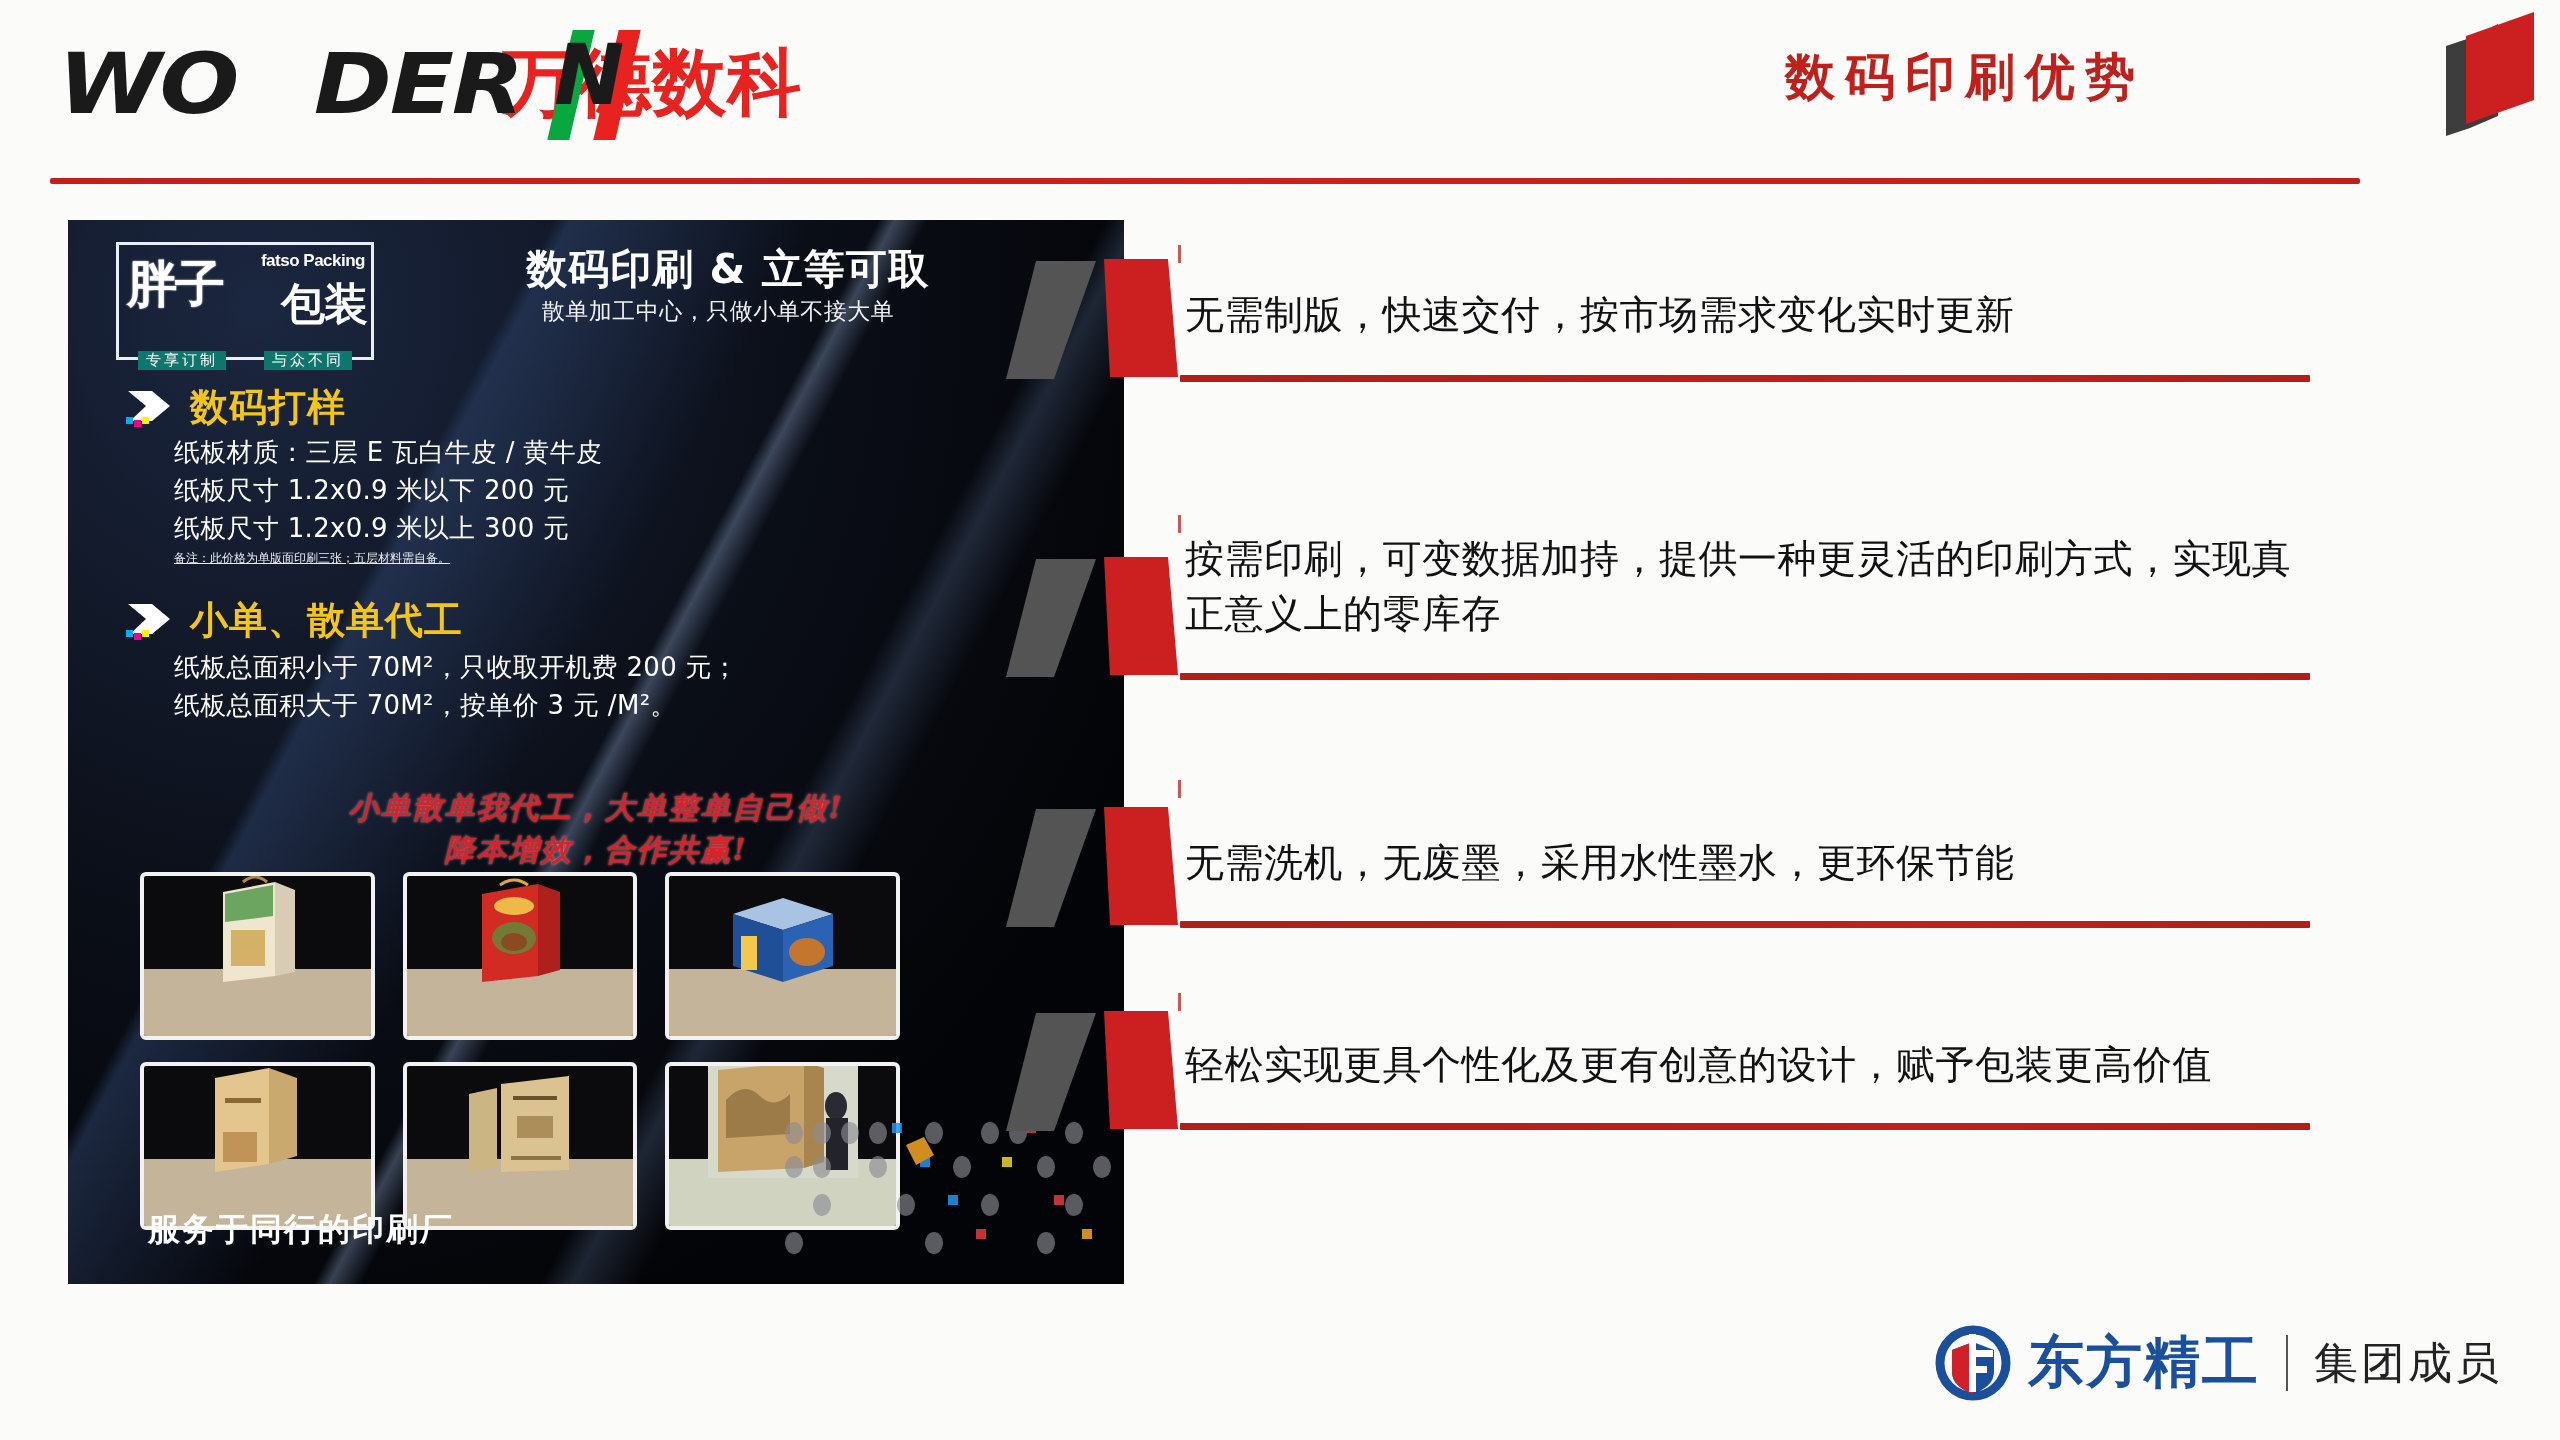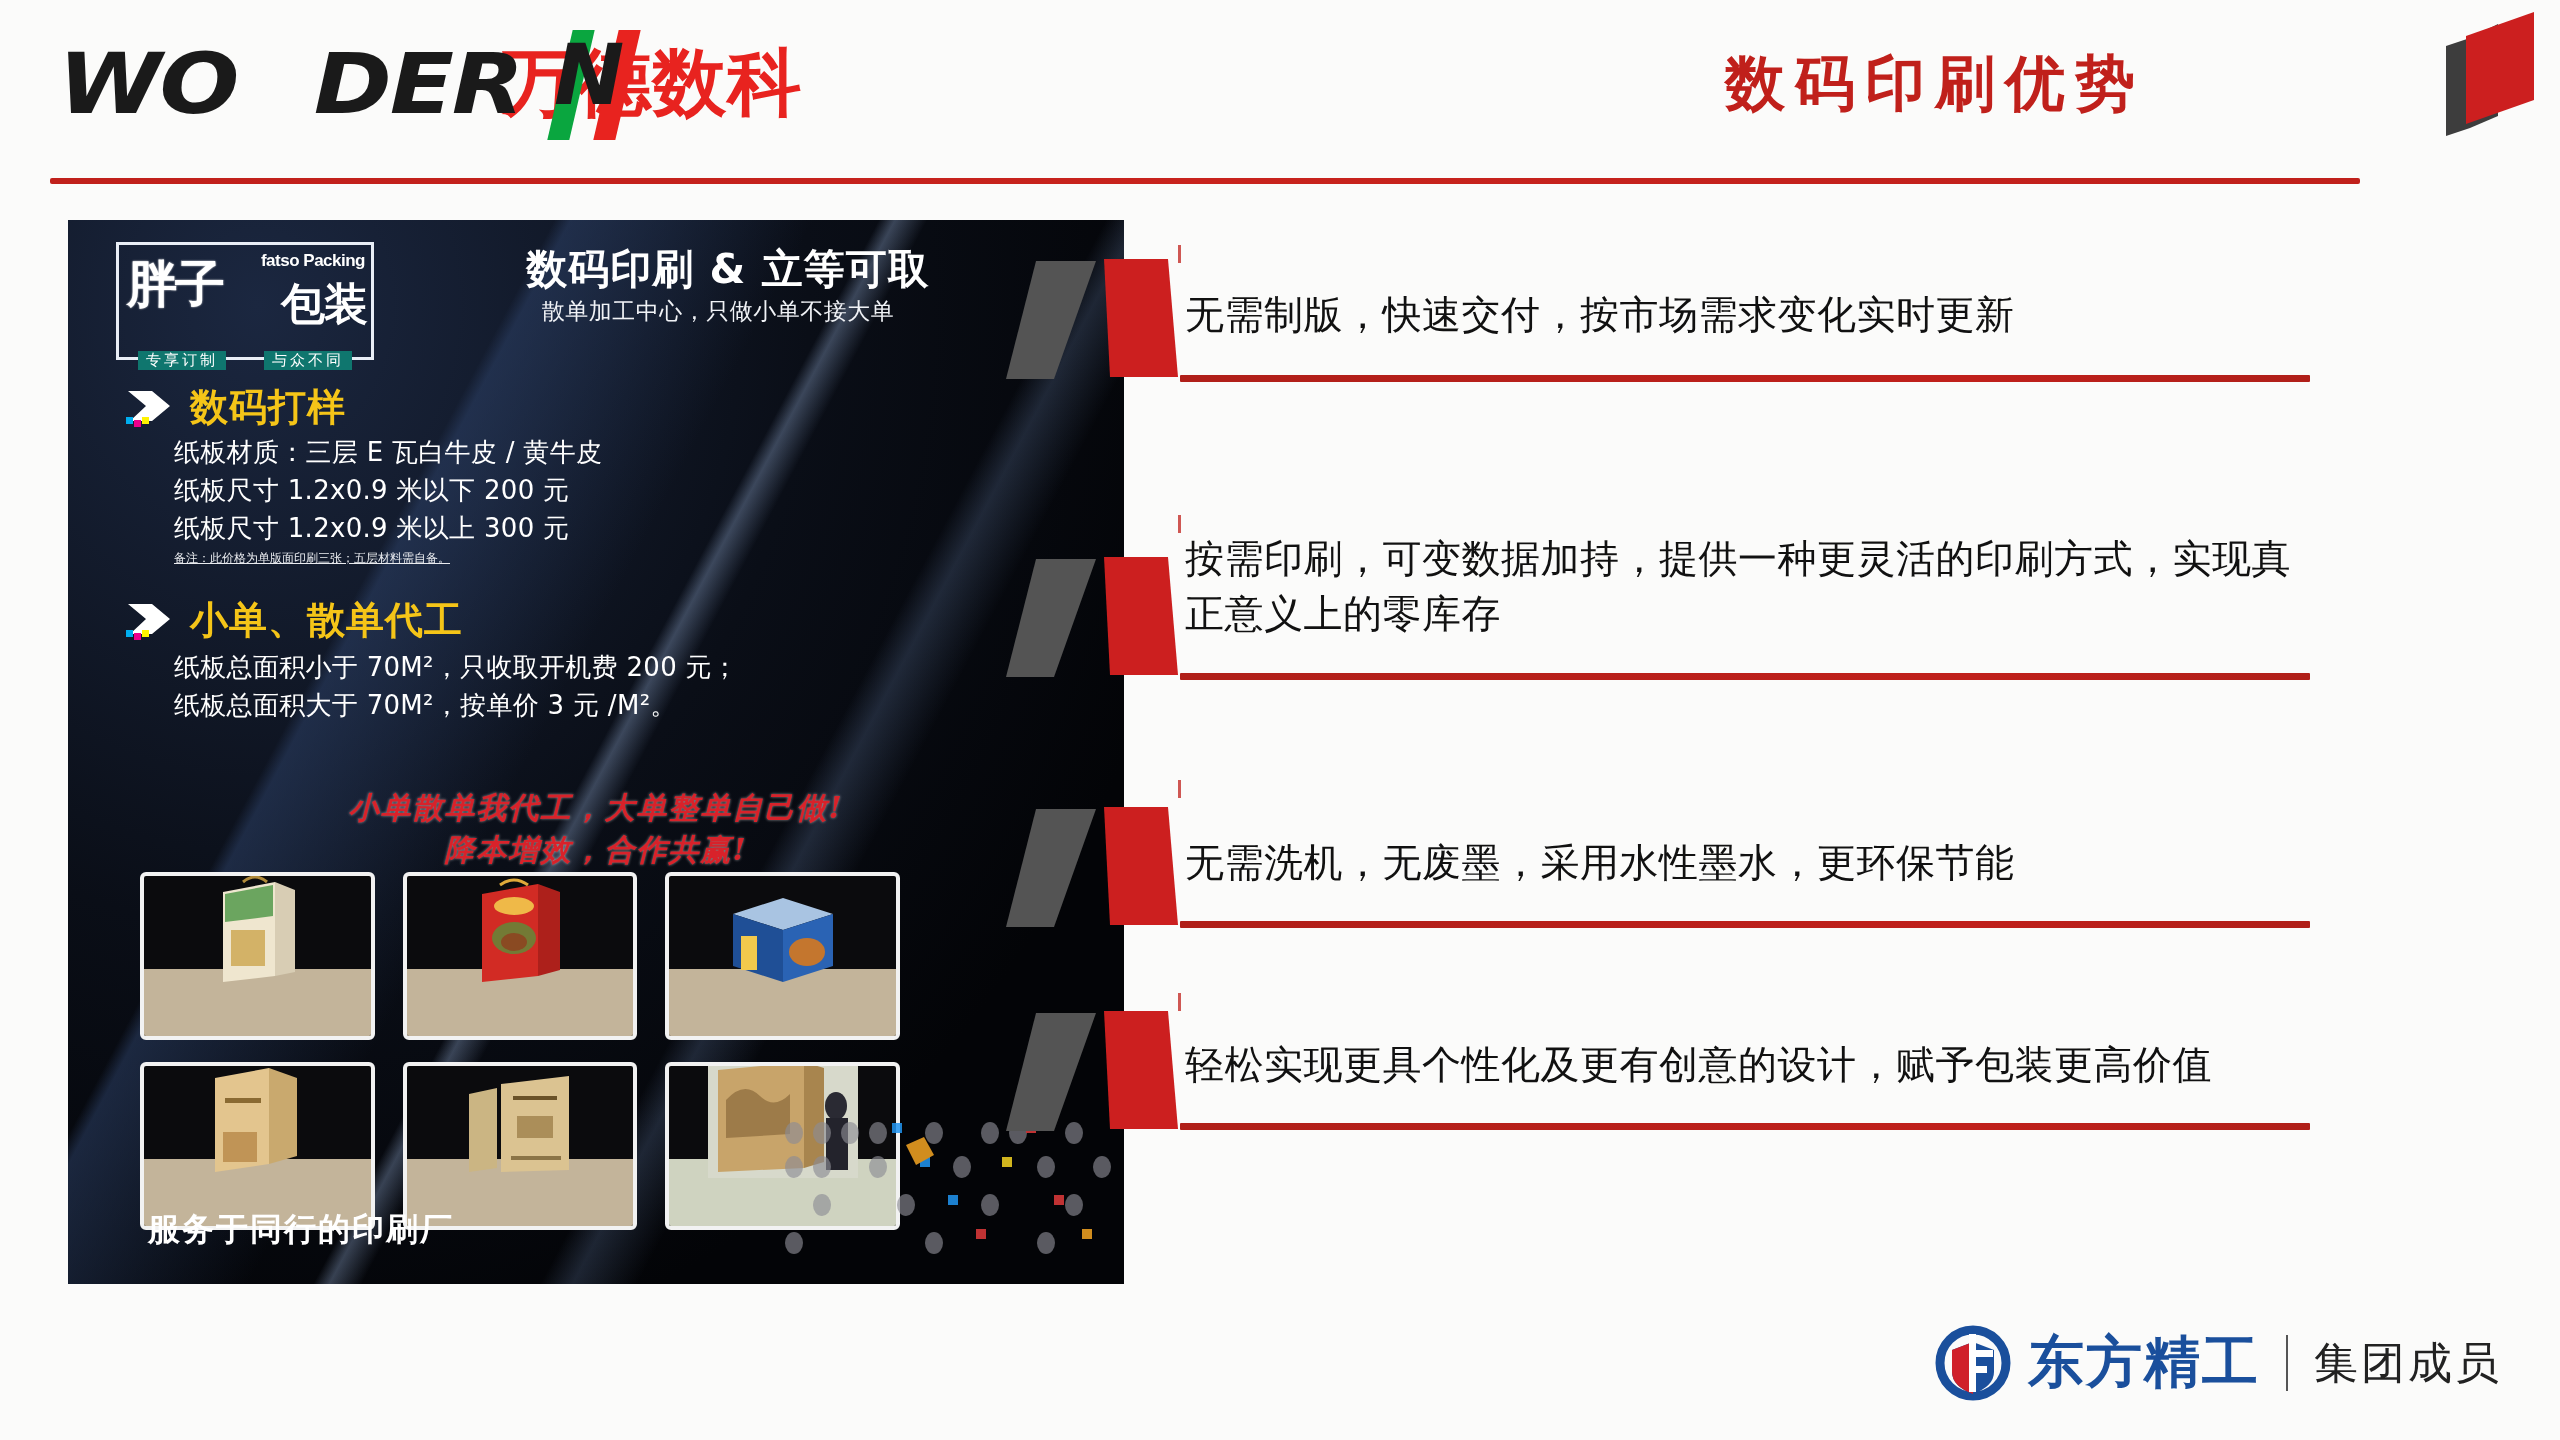--- a/index.html
+++ b/index.html
@@ -34,21 +34,21 @@
   .logo-bars .bar.green{left:0;background:#0aa63f;}
   .logo-bars .bar.red{left:46px;background:#e8231f;}
   .logo-bars .nglyph{
     position:absolute;left:-6px;top:-4px;
     font-size:84px;font-weight:bold;font-style:italic;color:#1a1a1a;
     font-family:"DejaVu Sans","Liberation Sans",sans-serif;
   }
 
   #slide-title{
     position:absolute;right:415px;top:44px;
-    font-size:60px;font-weight:bold;color:#c0201b;
+    font-size:50px;font-weight:bold;color:#c0201b;
     letter-spacing:10px;
     font-family:Liberation Mono, monospace;
     white-space:nowrap;
   }
   #header-rule{
     position:absolute;left:50px;top:178px;width:2310px;height:6px;
     background:linear-gradient(90deg,#c0201b 0%,#c8231d 50%,#c0201b 100%);
     border-radius:2px;
   }
 

